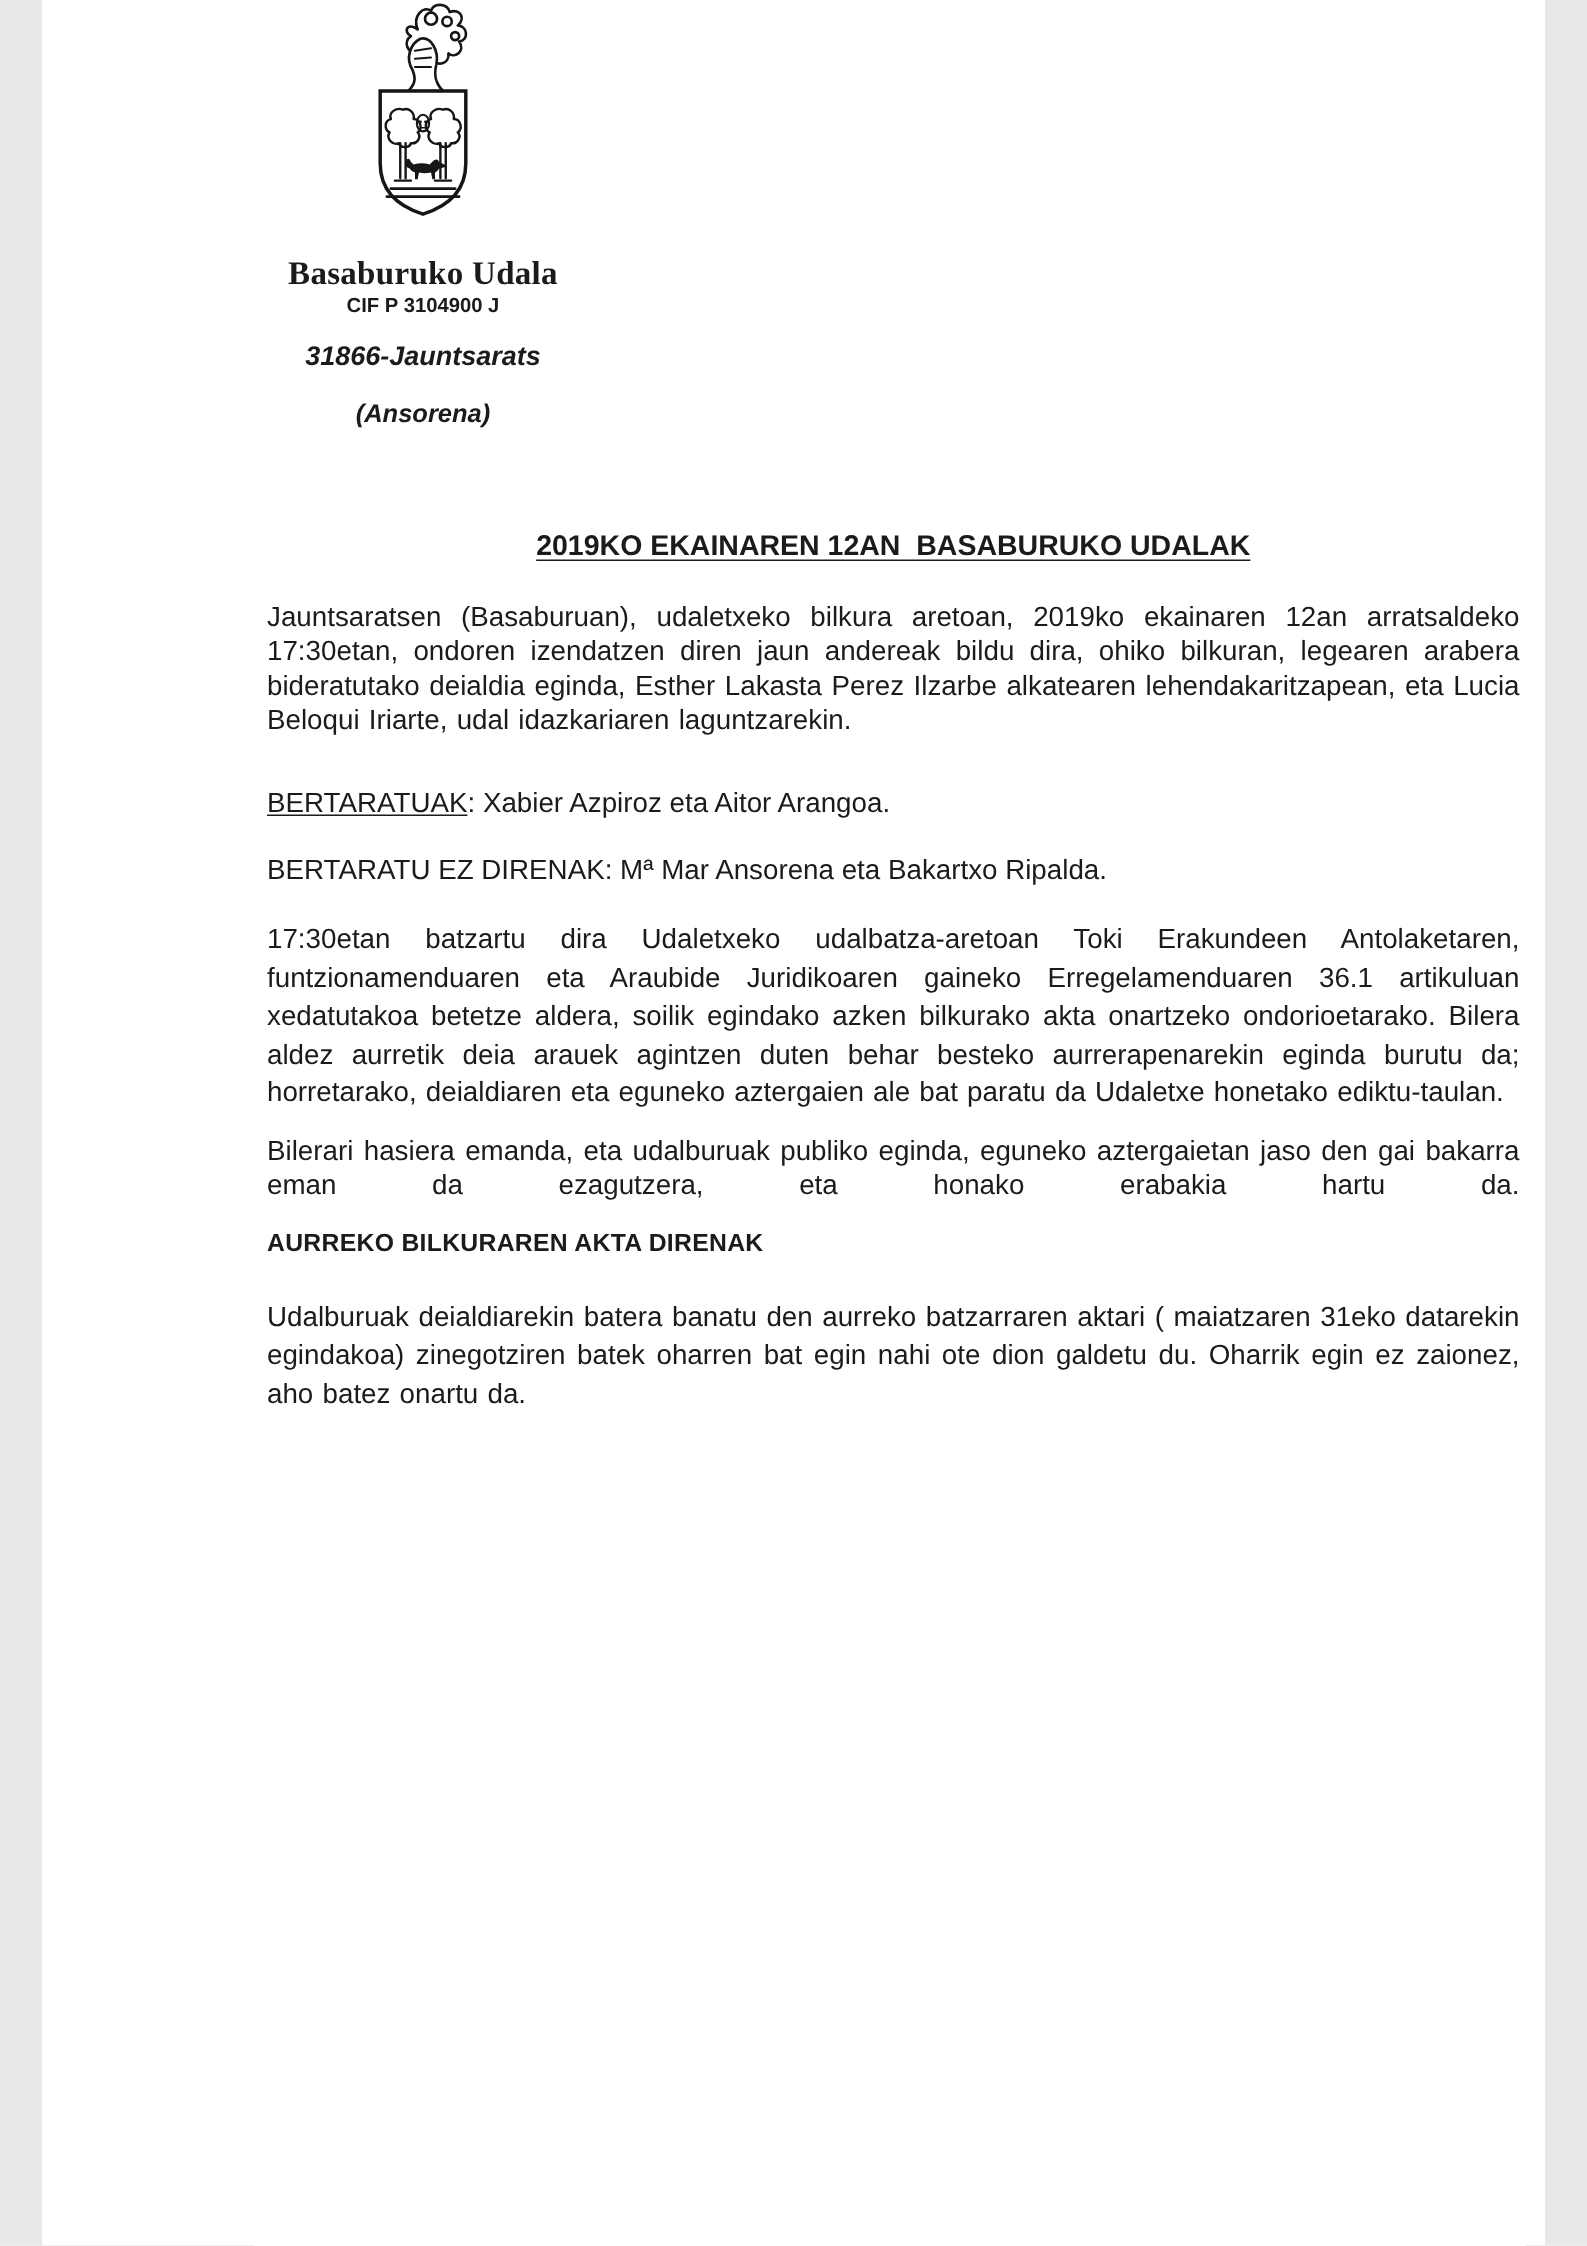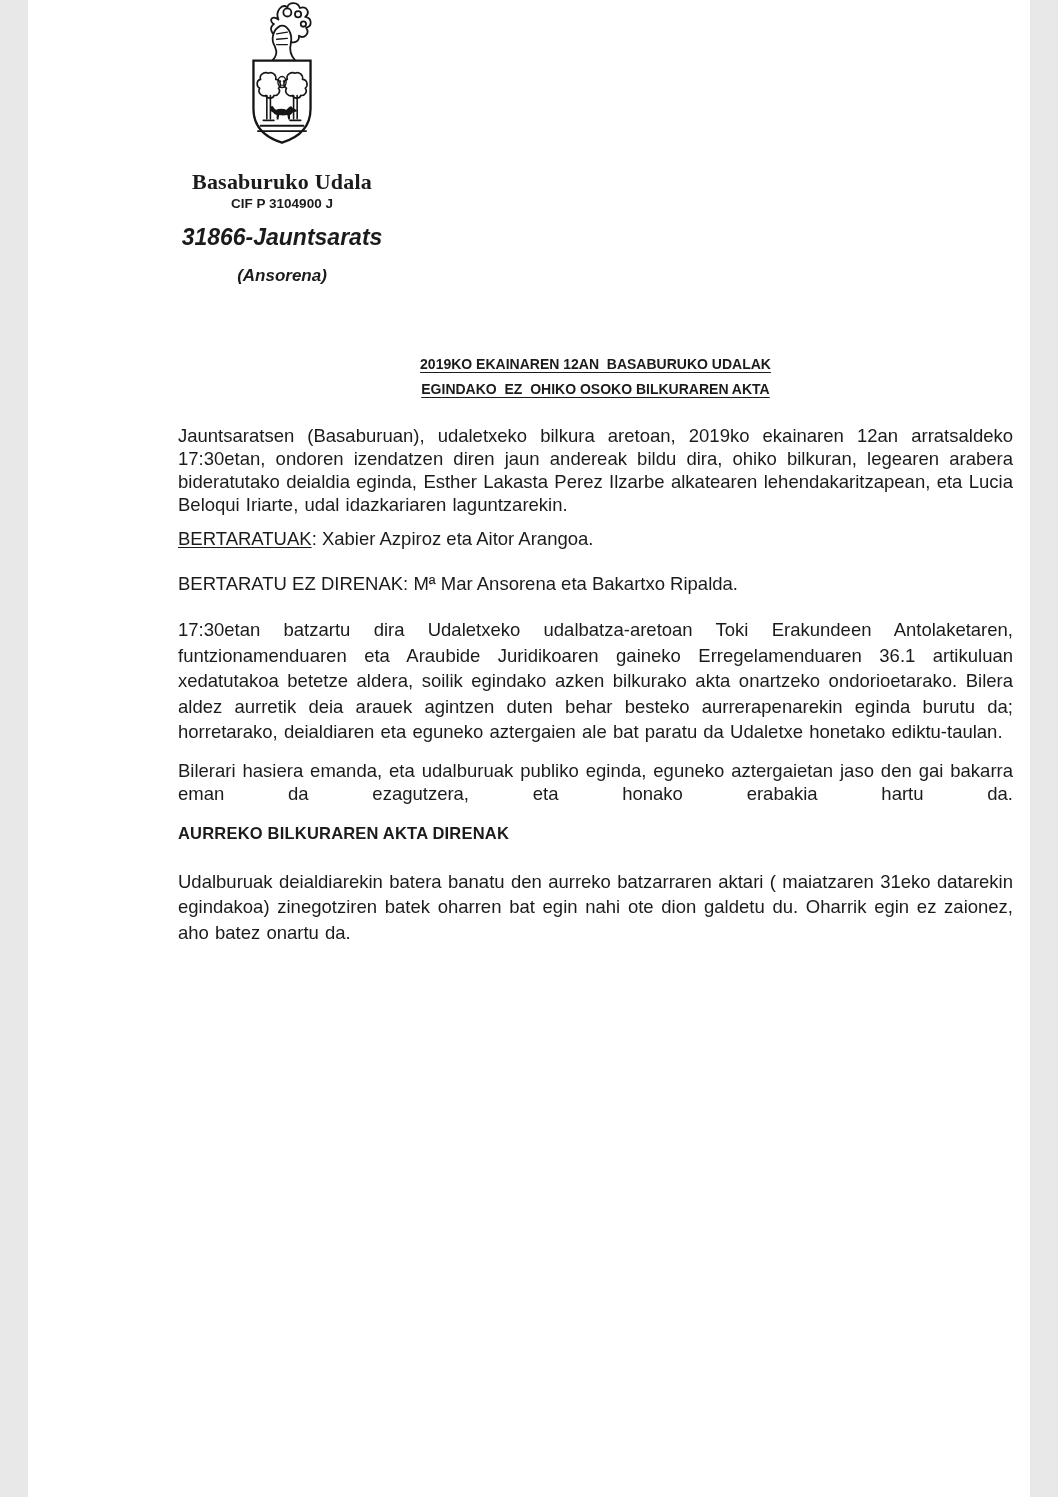--- a/index.html
+++ b/index.html
@@ -31,58 +31,58 @@
   }
   .org-cif {
     font-weight: bold;
     font-size: 13.5px;
     line-height: 16px;
     margin-top: 1px;
   }
   .org-postal {
     font-weight: bold;
     font-style: italic;
-    font-size: 23px;
+    font-size: 18px;
     line-height: 20px;
     margin-top: 15px;
   }
   .org-region {
     font-weight: bold;
     font-style: italic;
     font-size: 17px;
     line-height: 20px;
     margin-top: 19px;
   }
   
   .doc-main {
     margin-left: 150px;
     width: 835px;
     font-size: 18.5px;
   }
   .doc-title {
     margin: 66px 0 22px 0;
-    font-size: 14px;
+    font-size: 19px;
     font-weight: bold;
     line-height: 25px;
     text-align: center;
   }
   .doc-title .t-line {
     display: block;
     white-space: pre;
     text-decoration: underline;
     text-underline-offset: 3px;
   }
   .para {
     margin: 0 0 20px 0;
     line-height: 23px;
   }
   .justify { text-align: justify; word-spacing: 1px; }
   .justify-all { text-align: justify; text-align-last: justify; word-spacing: 1px; }
   .loose { line-height: 25.5px; }
-  .p1 { margin-bottom: 11px; }
+  .p1 { margin-bottom: 32px; }
   .p-attend { margin-bottom: 22px; }
   .p-absent { margin-bottom: 22px; }
   .p3 { margin-bottom: 14px; }
   .p4 { margin-bottom: 18px; }
   .section-heading {
     font-size: 16.5px;
     font-weight: bold;
     line-height: 20px;
     margin: 0 0 26px 0;
     letter-spacing: 0.2px;
@@ -131,21 +131,20 @@
     <div class="org-name">Basaburuko Udala</div>
     <div class="org-cif">CIF P 3104900 J</div>
     <div class="org-postal">31866-Jauntsarats</div>
     <div class="org-region">(Ansorena)</div>
   </header>
 
   <main class="doc-main">
 
     <h1 class="doc-title">
       <span class="t-line">2019KO EKAINAREN 12AN  BASABURUKO UDALAK</span>
-      <span class="t-line">EGINDAKO  EZ  OHIKO OSOKO BILKURAREN AKTA</span>
     </h1>
 
     <p class="para justify p1">Jauntsaratsen (Basaburuan), udaletxeko bilkura aretoan, 2019ko ekainaren 12an  arratsaldeko 17:30etan, ondoren izendatzen diren jaun andereak bildu dira, ohiko bilkuran, legearen arabera bideratutako deialdia eginda, Esther Lakasta Perez Ilzarbe alkatearen  lehendakaritzapean, eta Lucia Beloqui Iriarte, udal idazkariaren laguntzarekin.</p>
 
     <p class="para p-attend"><span class="u">BERTARATUAK</span><span>: Xabier Azpiroz eta Aitor Arangoa.</span></p>
 
     <p class="para p-absent">BERTARATU EZ DIRENAK: Mª Mar Ansorena eta Bakartxo Ripalda.</p>
 
     <p class="para justify loose p3">17:30etan batzartu dira Udaletxeko udalbatza-aretoan Toki Erakundeen Antolaketaren, funtzionamenduaren eta Araubide Juridikoaren gaineko Erregelamenduaren 36.1 artikuluan xedatutakoa betetze aldera, soilik egindako azken bilkurako akta onartzeko ondorioetarako. Bilera aldez aurretik deia arauek agintzen duten behar besteko aurrerapenarekin eginda burutu da; horretarako, deialdiaren eta eguneko aztergaien ale bat paratu da Udaletxe honetako ediktu-taulan.</p>
 

